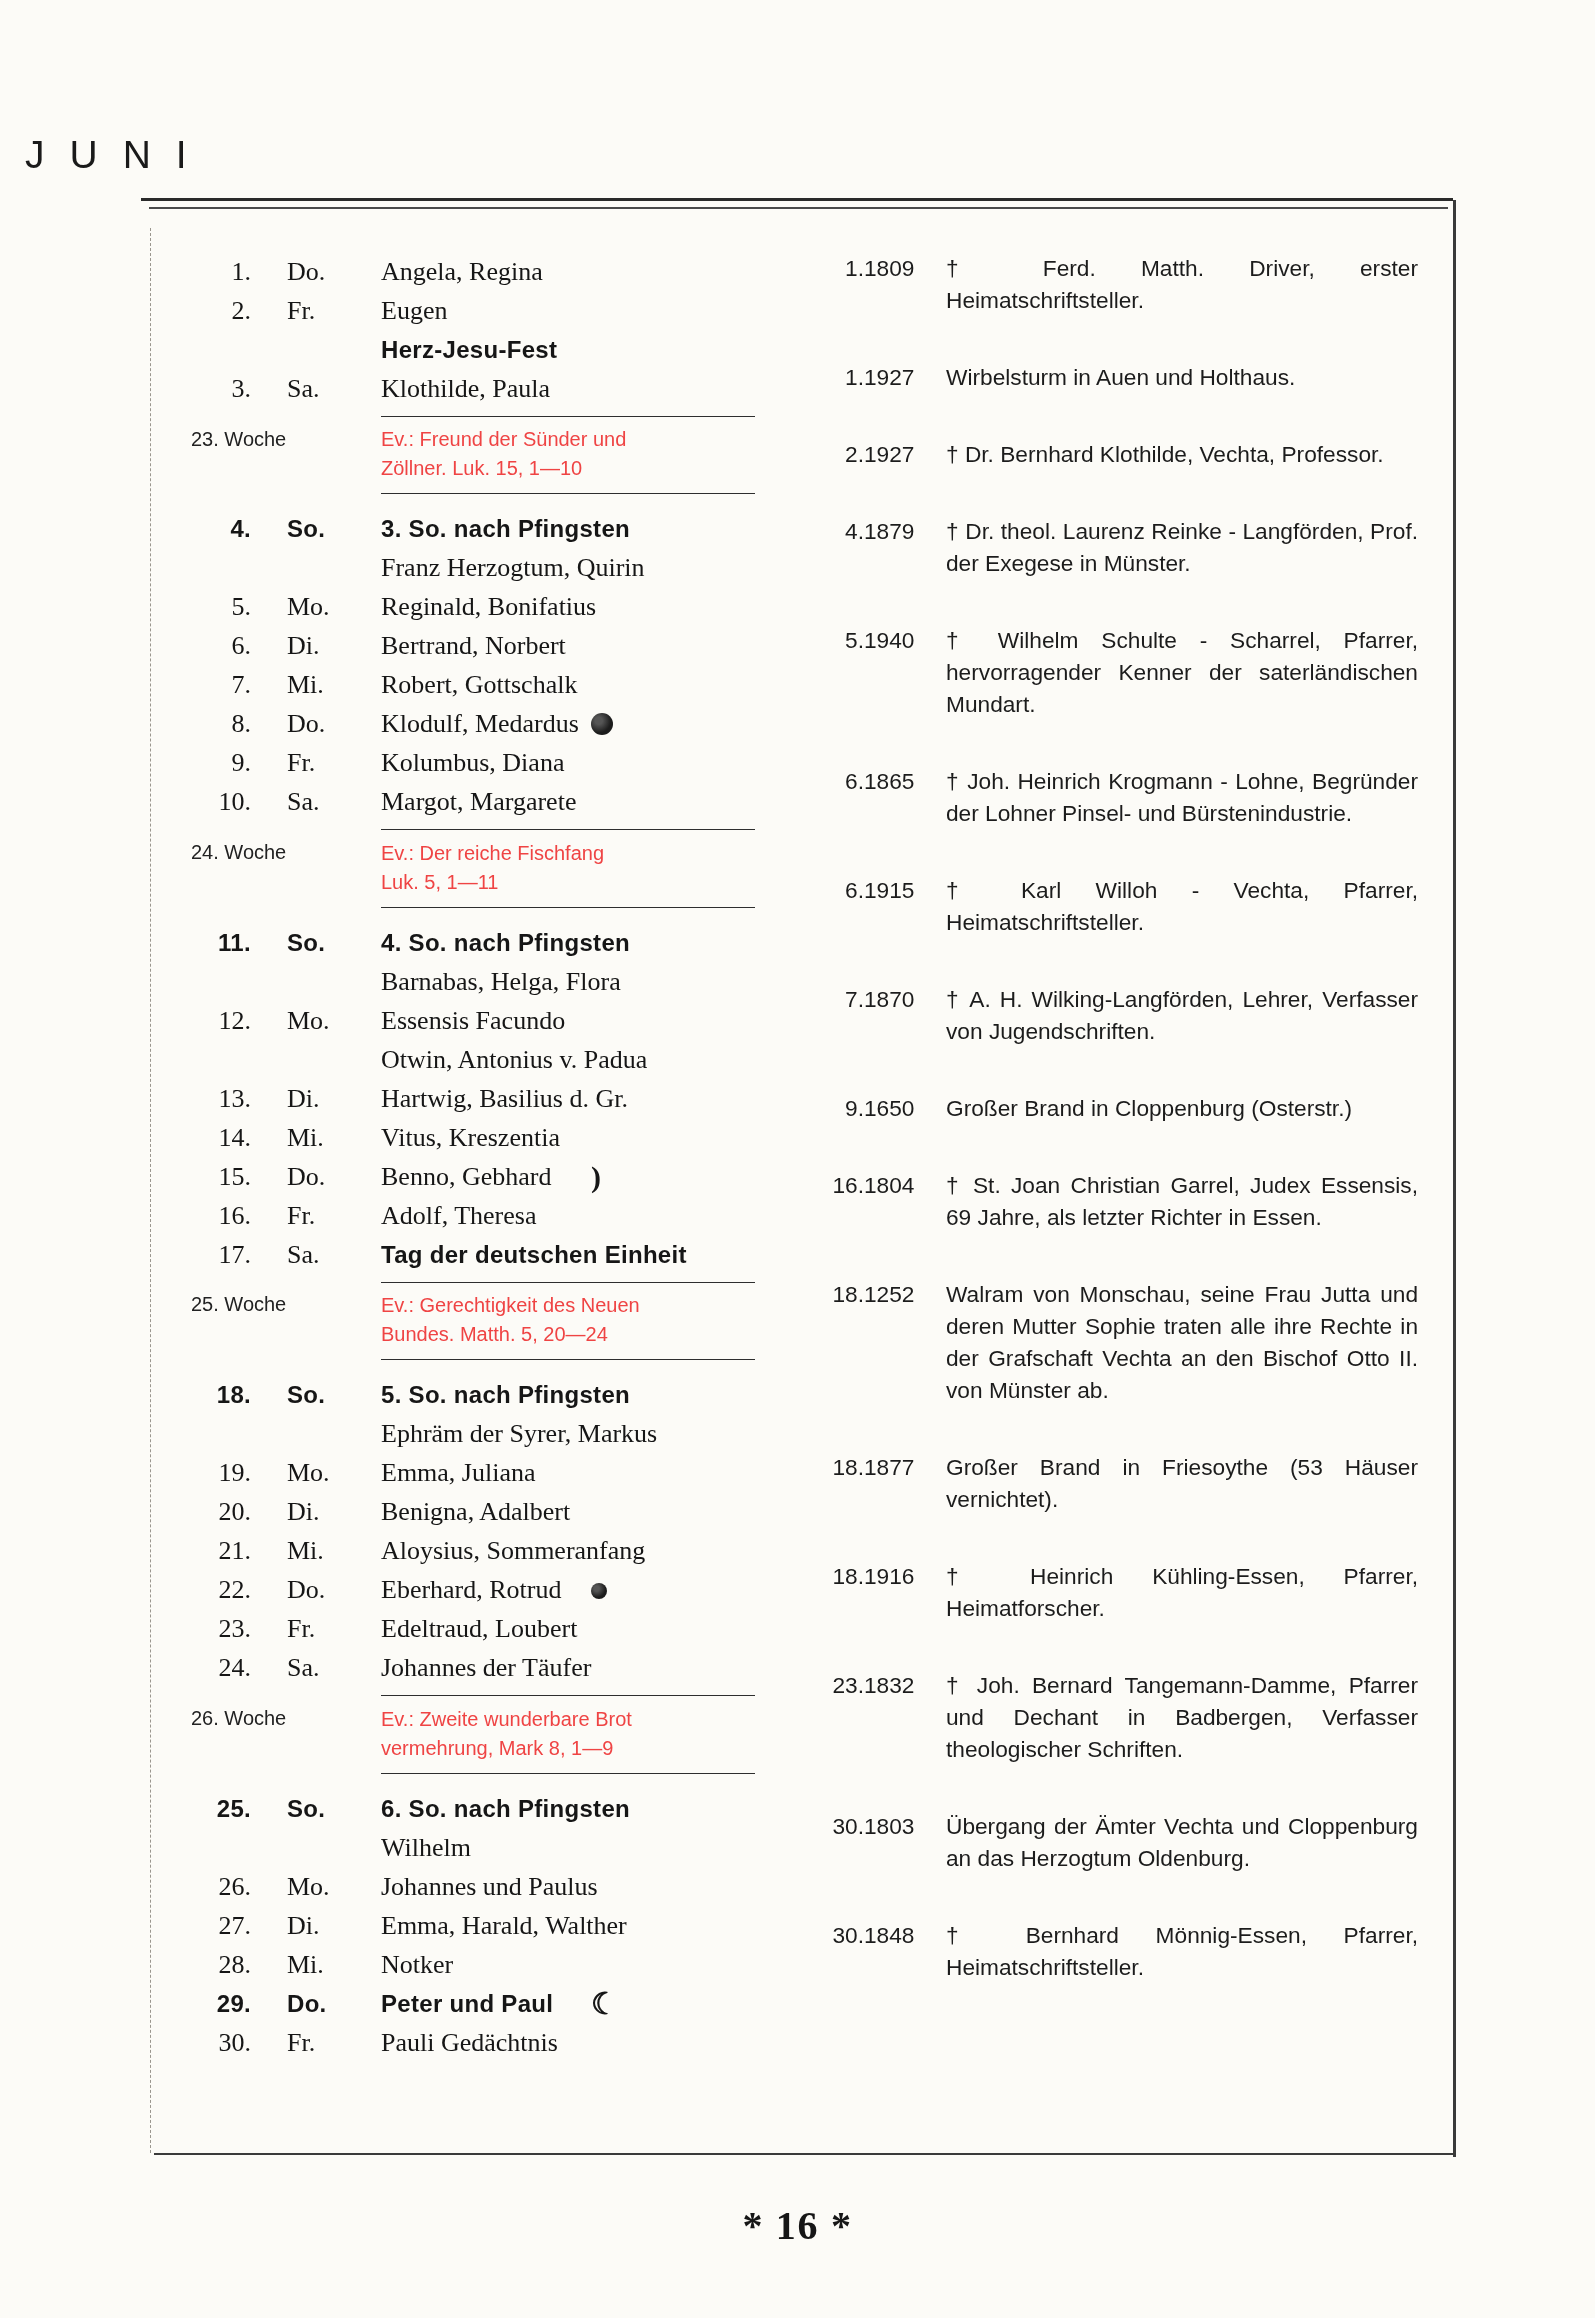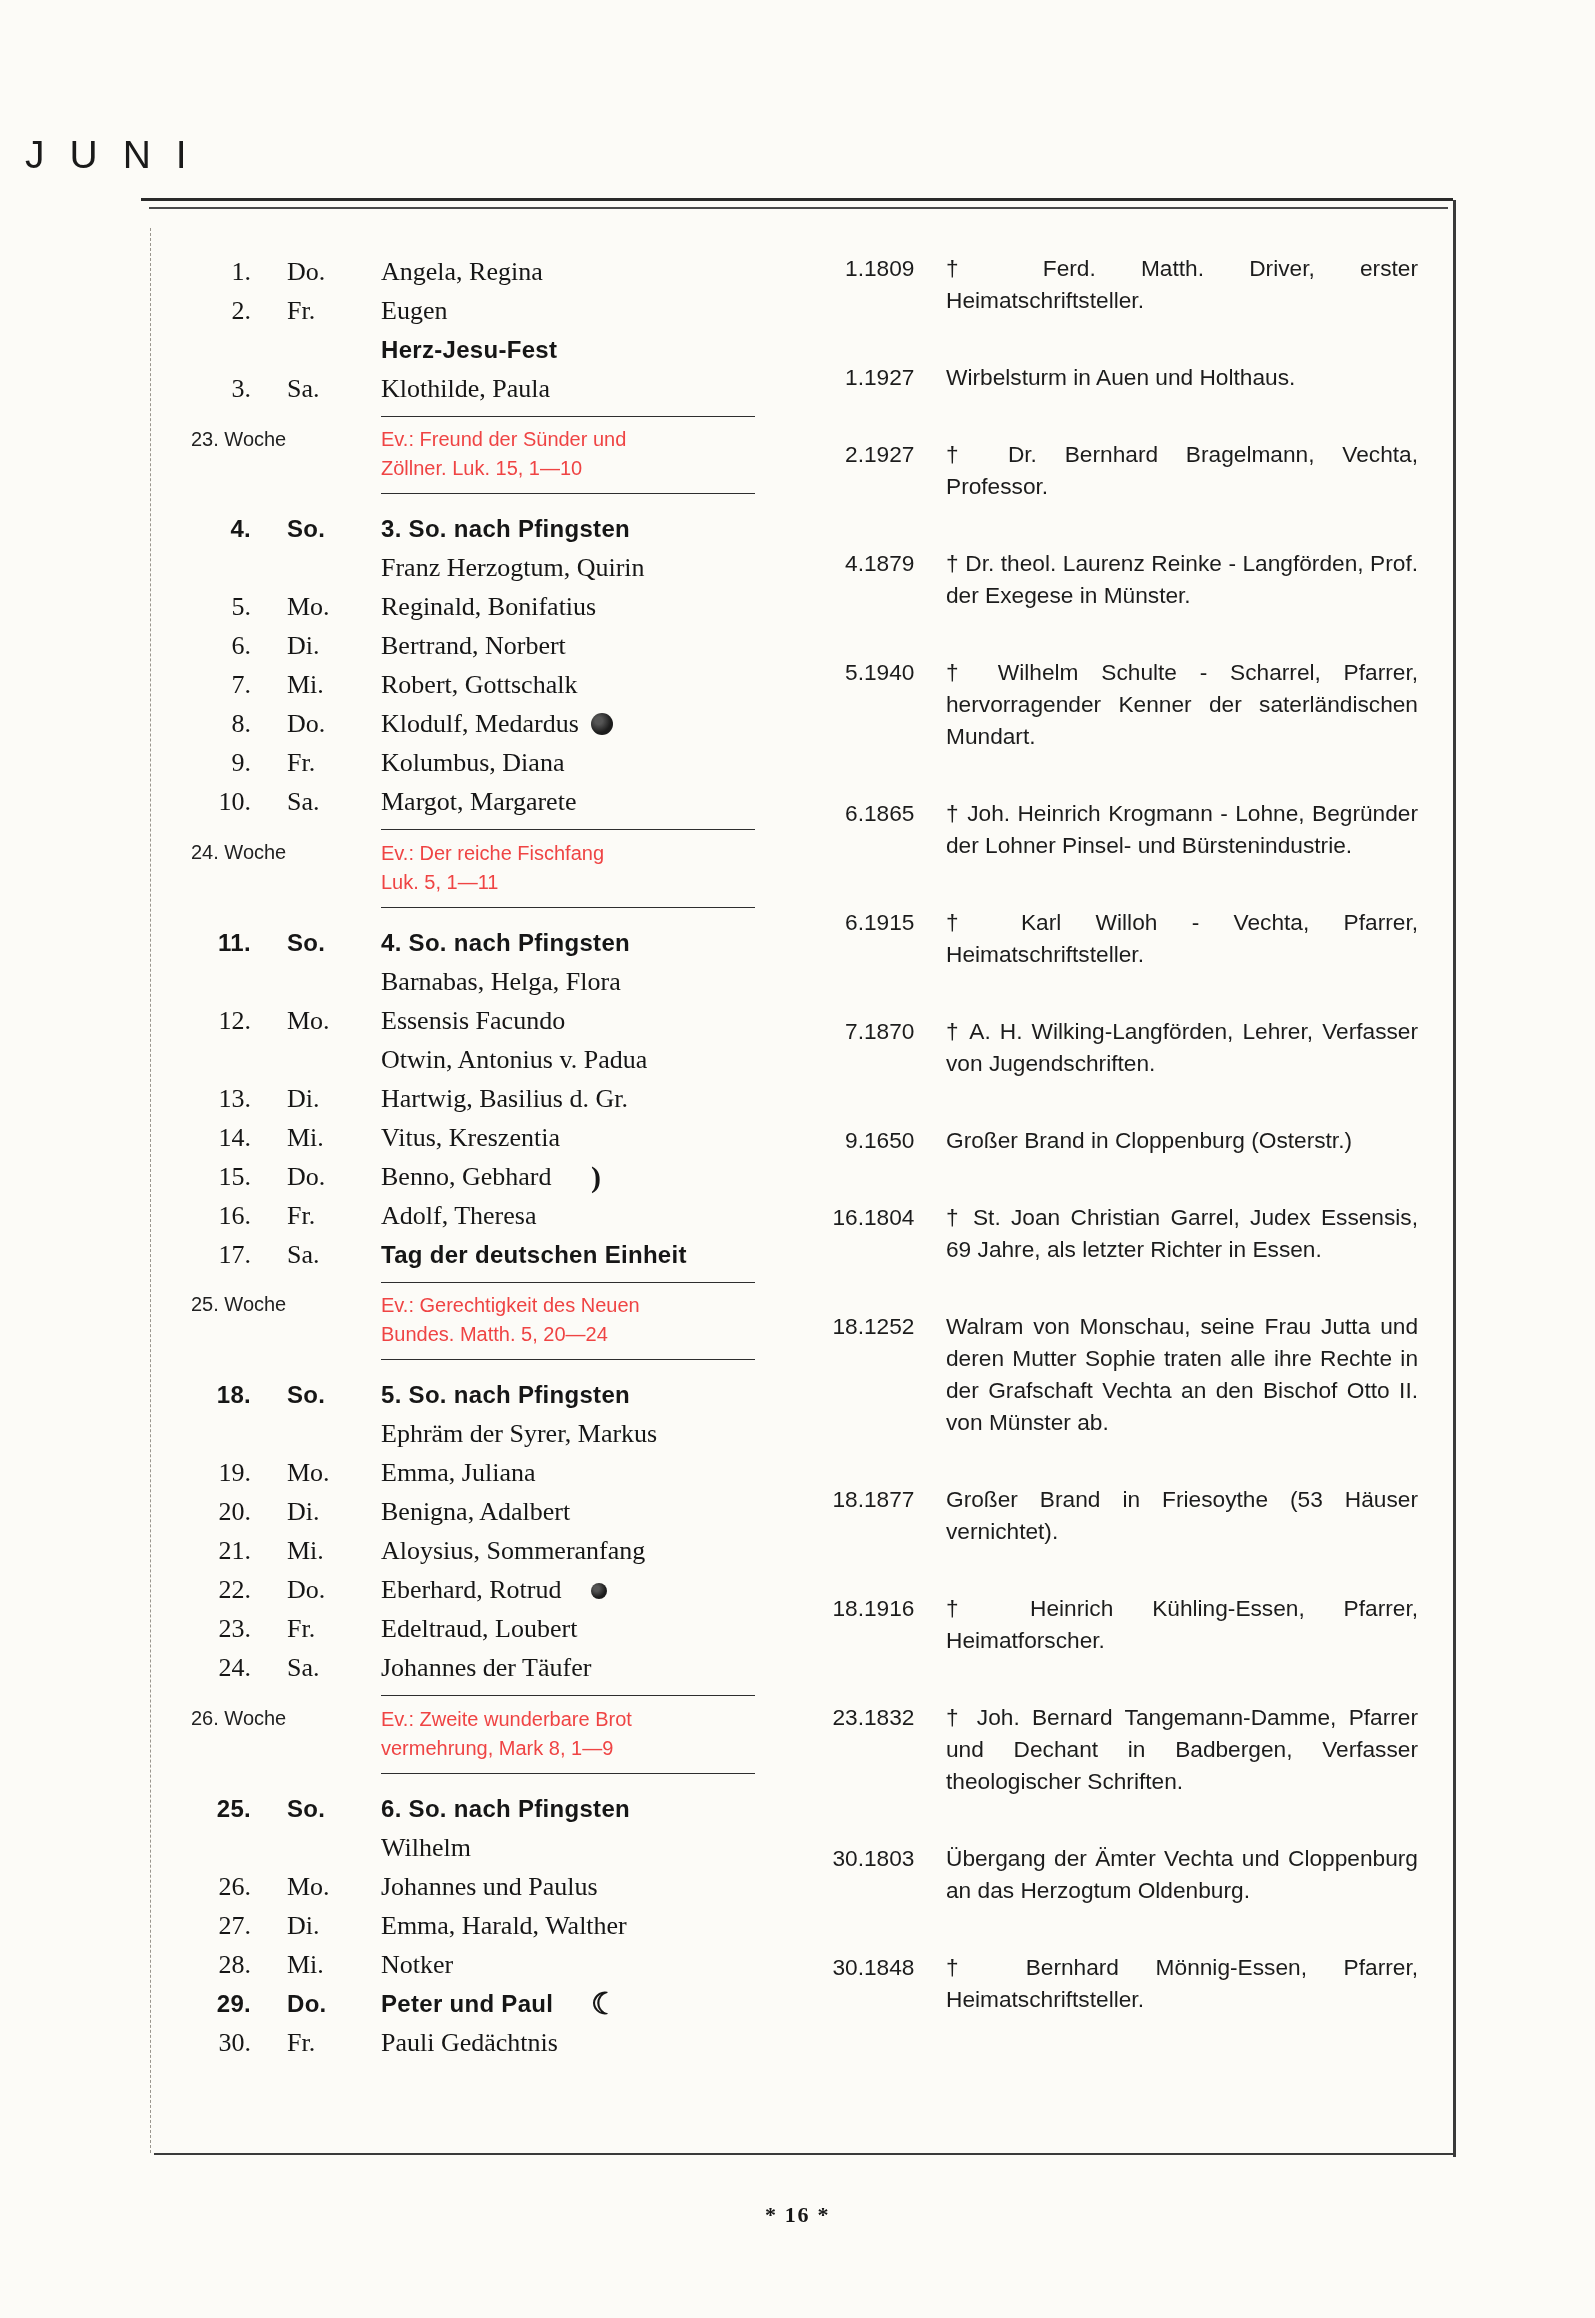--- a/index.html
+++ b/index.html
@@ -61,21 +61,21 @@
            font-size:22.7px; line-height:32px; margin-bottom:45px; color:#1c1c1c; }
   .ev-day  { flex:0 0 37px; text-align:right; }
   .ev-year { flex:0 0 65px; text-align:left; padding-right:17px; }
   .ev-text { flex:1; text-align:justify; }
 
   
   .footer {
     position:absolute; top:2202px; left:0; width:100%;
     text-align:center;
     font-family:"Liberation Serif", serif;
-    font-size:22px; font-weight:700; letter-spacing:1.7px;
+    font-size:40px; font-weight:700; letter-spacing:1.7px;
   }
 </style>
 </head>
 <body>
 
 <div class="page">
 
   <div class="title">JUNI</div>
 
   <div class="rule-top-1"></div>
@@ -303,21 +303,21 @@
           <div class="ev-text">† Ferd. Matth. Driver, erster Heimatschriftsteller.</div>
         </div>
         <div class="event">
           <span class="ev-day">1.</span>
           <span class="ev-year">1927</span>
           <div class="ev-text">Wirbelsturm in Auen und Holthaus.</div>
         </div>
         <div class="event">
           <span class="ev-day">2.</span>
           <span class="ev-year">1927</span>
-          <div class="ev-text">† Dr. Bernhard Bragelmann, Vechta, Professor.</div>
+          <div class="ev-text">† Dr. Bernhard Klothilde, Vechta, Professor.</div>
         </div>
         <div class="event">
           <span class="ev-day">4.</span>
           <span class="ev-year">1879</span>
           <div class="ev-text">† Dr. theol. Laurenz Reinke - Langförden, Prof. der Exegese in Münster.</div>
         </div>
         <div class="event">
           <span class="ev-day">5.</span>
           <span class="ev-year">1940</span>
           <div class="ev-text">† Wilhelm Schulte - Scharrel, Pfarrer, hervorragender Kenner der saterländischen Mundart.</div>

